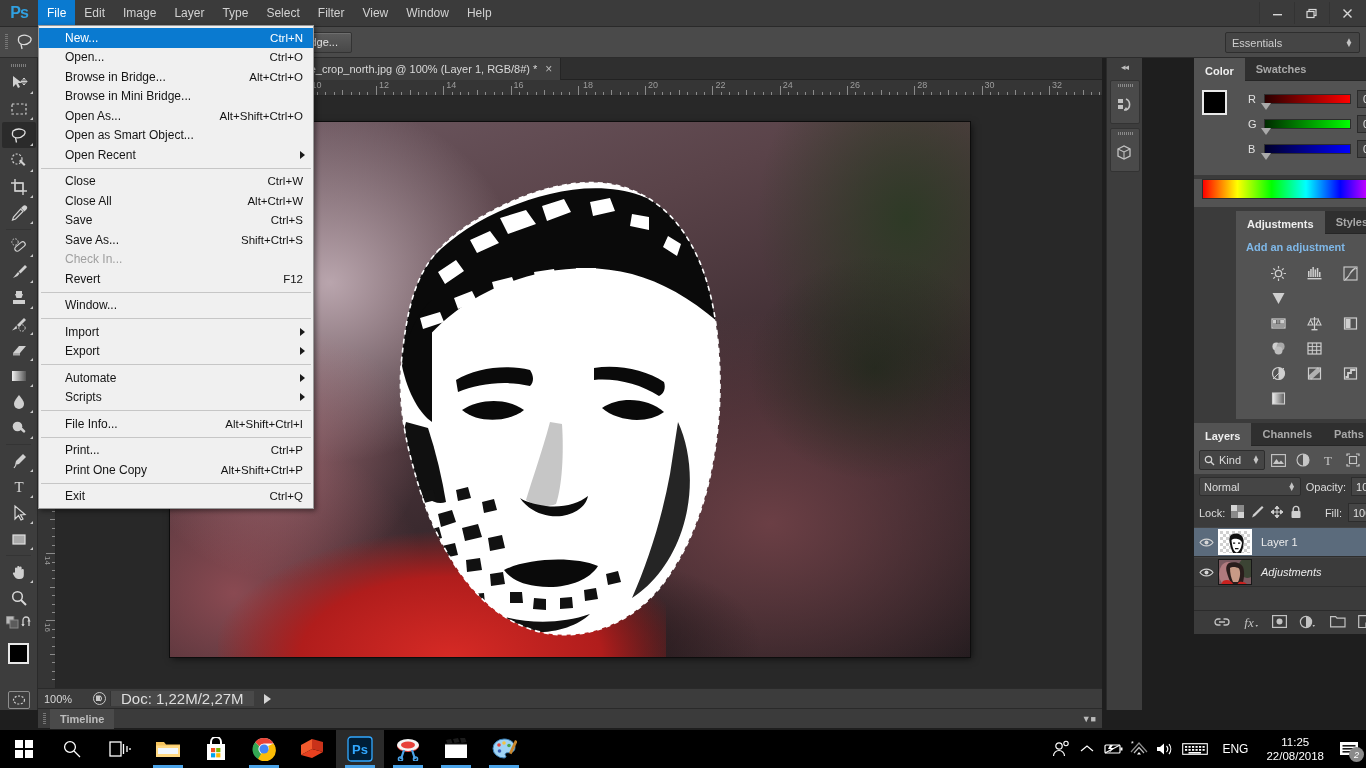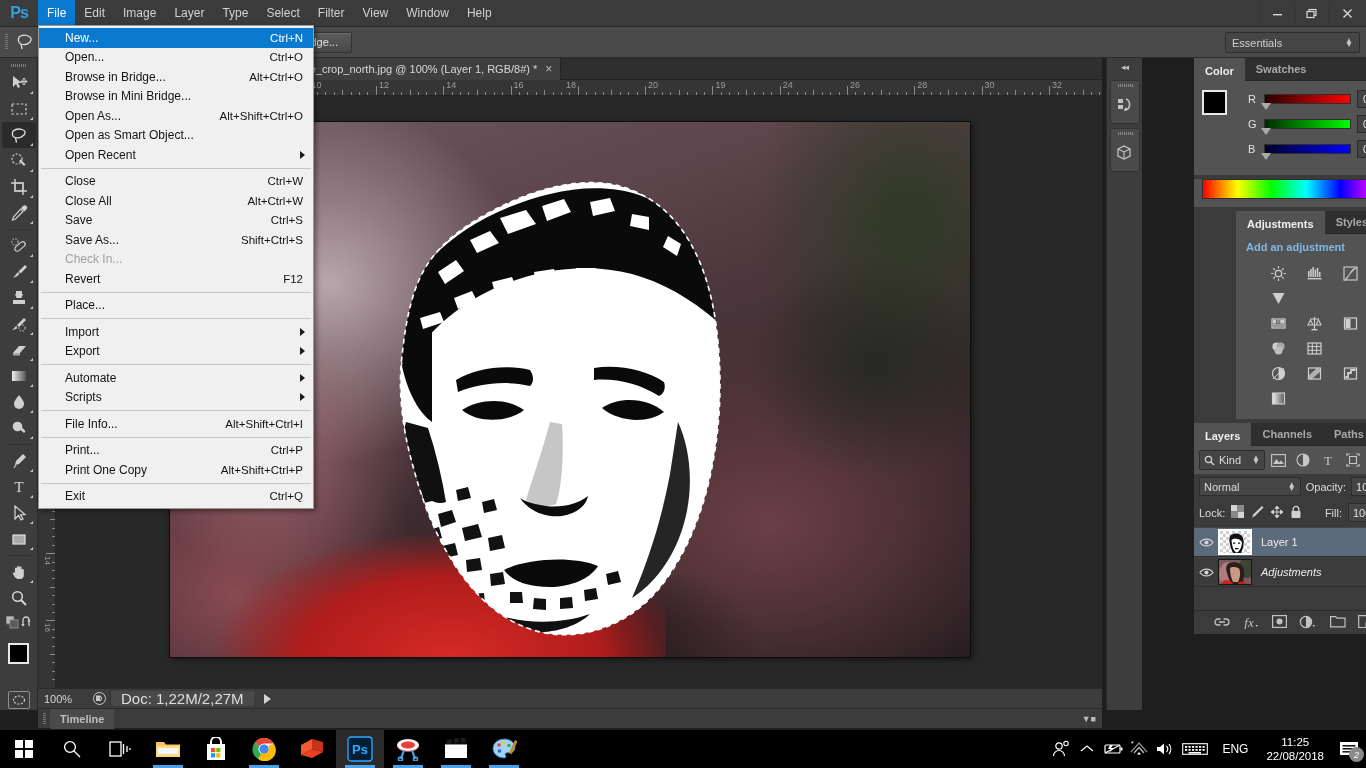--- a/index.html
+++ b/index.html
@@ -617,39 +617,39 @@
       <div class="rtick" style="left: 454.5px; height: 9px;"></div>
       <div class="rnum" style="left: 457.5px;">16</div>
       <div class="rtick" style="left: 462.9px; height: 3px;"></div>
       <div class="rtick" style="left: 471.3px; height: 3px;"></div>
       <div class="rtick" style="left: 479.7px; height: 3px;"></div>
       <div class="rtick" style="left: 488.1px; height: 5px;"></div>
       <div class="rtick" style="left: 496.5px; height: 3px;"></div>
       <div class="rtick" style="left: 504.9px; height: 3px;"></div>
       <div class="rtick" style="left: 513.3px; height: 3px;"></div>
       <div class="rtick" style="left: 521.8px; height: 9px;"></div>
-      <div class="rnum" style="left: 510px;">18</div>
+      <div class="rnum" style="left: 527px;">18</div>
       <div class="rtick" style="left: 530.2px; height: 3px;"></div>
       <div class="rtick" style="left: 538.6px; height: 3px;"></div>
       <div class="rtick" style="left: 547px; height: 3px;"></div>
       <div class="rtick" style="left: 555.4px; height: 5px;"></div>
       <div class="rtick" style="left: 563.8px; height: 3px;"></div>
       <div class="rtick" style="left: 572.2px; height: 3px;"></div>
       <div class="rtick" style="left: 580.6px; height: 3px;"></div>
       <div class="rtick" style="left: 589.1px; height: 9px;"></div>
       <div class="rnum" style="left: 592.1px;">20</div>
       <div class="rtick" style="left: 597.5px; height: 3px;"></div>
       <div class="rtick" style="left: 605.9px; height: 3px;"></div>
       <div class="rtick" style="left: 614.3px; height: 3px;"></div>
       <div class="rtick" style="left: 622.7px; height: 5px;"></div>
       <div class="rtick" style="left: 631.1px; height: 3px;"></div>
       <div class="rtick" style="left: 639.5px; height: 3px;"></div>
       <div class="rtick" style="left: 647.9px; height: 3px;"></div>
       <div class="rtick" style="left: 656.4px; height: 9px;"></div>
-      <div class="rnum" style="left: 659.4px;">19</div>
+      <div class="rnum" style="left: 659.4px;">22</div>
       <div class="rtick" style="left: 664.8px; height: 3px;"></div>
       <div class="rtick" style="left: 673.2px; height: 3px;"></div>
       <div class="rtick" style="left: 681.6px; height: 3px;"></div>
       <div class="rtick" style="left: 690px; height: 5px;"></div>
       <div class="rtick" style="left: 698.4px; height: 3px;"></div>
       <div class="rtick" style="left: 706.8px; height: 3px;"></div>
       <div class="rtick" style="left: 715.2px; height: 3px;"></div>
       <div class="rtick" style="left: 723.7px; height: 9px;"></div>
       <div class="rnum" style="left: 726.7px;">24</div>
       <div class="rtick" style="left: 732.1px; height: 3px;"></div>
@@ -1335,21 +1335,21 @@
       </div>
       <div class="mi disabled">
         <span>Check In...</span>
       </div>
       <div class="mi">
         <span>Revert</span>
         <span class="accel">F12</span>
       </div>
       <div class="mi-sep"></div>
       <div class="mi">
-        <span>Place...</span>
+        <span>Window...</span>
       </div>
       <div class="mi-sep"></div>
       <div class="mi">
         <span>Import</span>
         <span class="sub"></span>
       </div>
       <div class="mi">
         <span>Export</span>
         <span class="sub"></span>
       </div>

